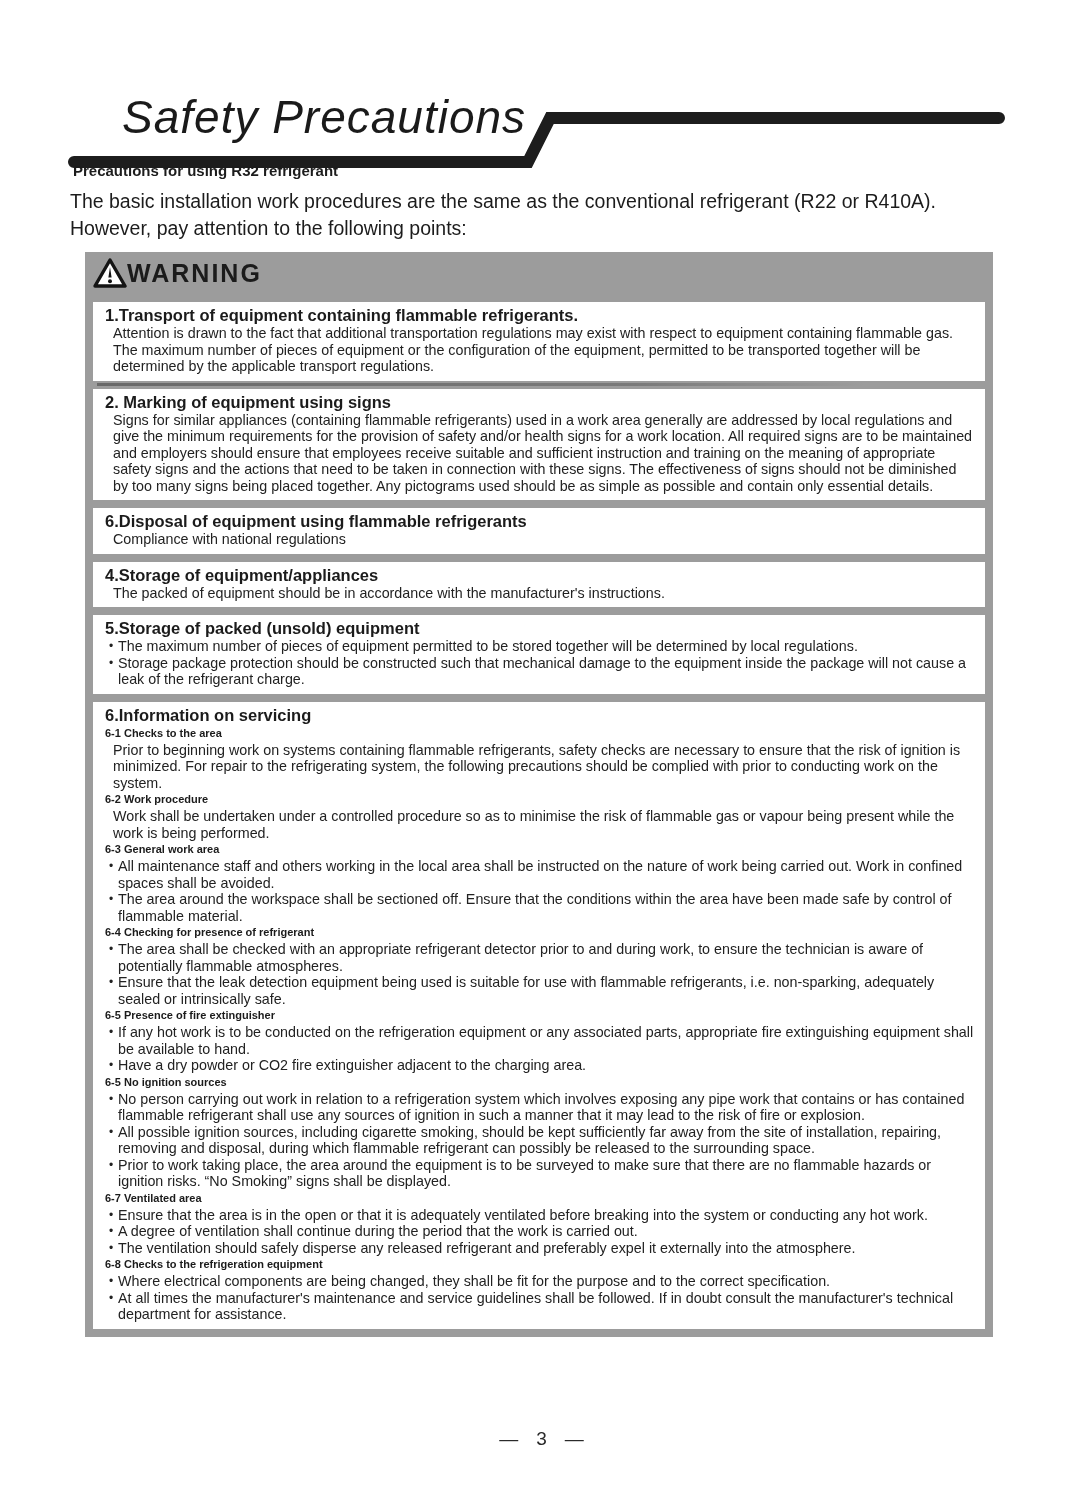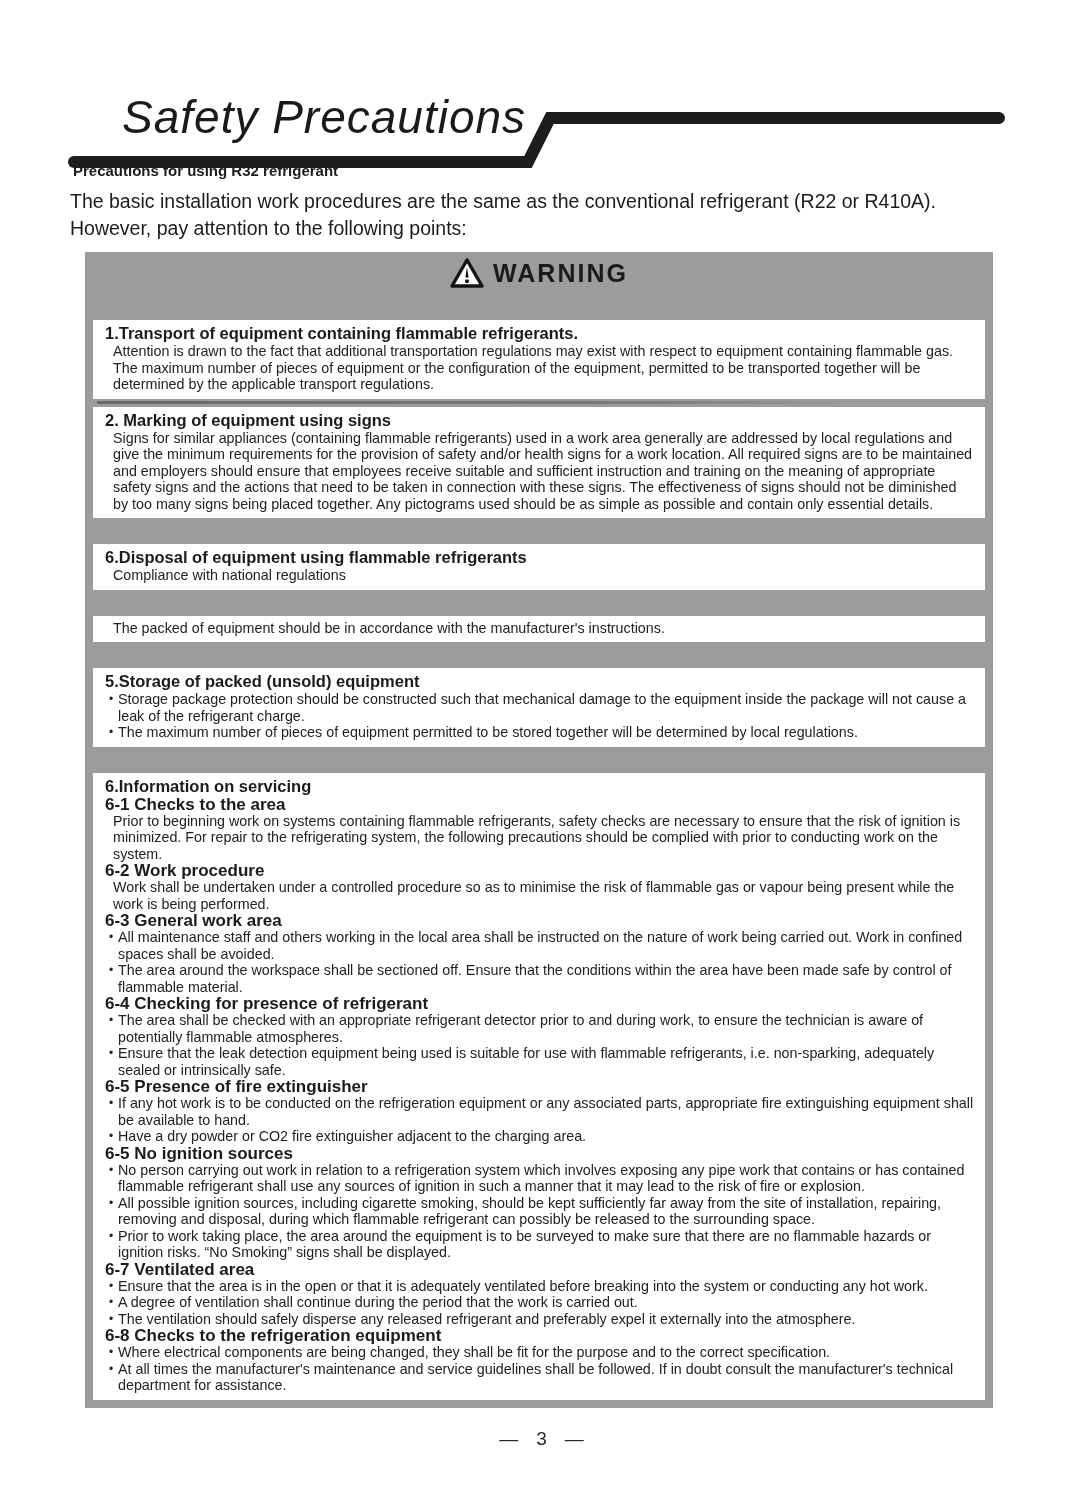--- a/index.html
+++ b/index.html
@@ -28,38 +28,38 @@
   .intro-p { font-size:19.5px; line-height:27px; margin:0; }
 
   
   .warning-panel {
     position:absolute; left:85px; top:252px; width:908px;
     background:#9c9c9c;
     padding:0 8px 8px 8px;
   }
   .warning-header {
     height:42px;
-    display:flex; align-items:center; justify-content:center; gap:9px;
+    display:flex; align-items:center; 
   }
   .warning-header .w-label {
     font-size:25px; font-weight:bold; letter-spacing:2px; color:#1b1b1b;
   }
   .tri-icon { display:block; }
 
   .wbox {
     background:#ffffff;
-    margin-top:26px;
+    margin-top:8px;
     padding:4px 10px 6px 12px;
   }
   .wbox h3 { font-size:16.5px; line-height:19px; margin:0; color:#1b1b1b; }
   .body { font-size:14.3px; line-height:16.5px; margin:0; color:#222; }
   .ind  { padding-left:8px; }
   .bullet { position:relative; padding-left:13px; }
   .bullet::before { content:"•"; position:absolute; left:4px; font-size:12px; }
-  .sub-h { font-size:17px; line-height:17px; font-weight:bold; margin:0; color:#1b1b1b; }
+  .sub-h { font-size:11px; line-height:17px; font-weight:bold; margin:0; color:#1b1b1b; }
 
   .scan-smudge {
     height:3px; margin:2px 120px 0 4px;
     background:linear-gradient(to right,#696969 0%,#7a7a7a 70%,rgba(120,120,120,0) 100%);
   }
   .after-smudge { margin-top:3px; }
 
   
   .page-footer {
     position:absolute; left:0; right:0; top:1428px;
@@ -104,27 +104,28 @@
     <h3>2. Marking of equipment using signs</h3>
     <p class="body ind">Signs for similar appliances (containing flammable refrigerants) used in a work area generally are addressed by local regulations and give the minimum requirements for the provision of safety and/or health signs for a work location. All required signs are to be maintained and employers should ensure that employees receive suitable and sufficient instruction and training on the meaning of appropriate safety signs and the actions that need to be taken in connection with these signs. The effectiveness of signs should not be diminished by too many signs being placed together. Any pictograms used should be as simple as possible and contain only essential details.</p>
   </section>
 
   <section class="wbox">
     <h3>6.Disposal of equipment using flammable refrigerants</h3>
     <p class="body ind">Compliance with national regulations</p>
   </section>
 
   <section class="wbox">
+    <h3>4.Storage of equipment/appliances</h3>
     <p class="body ind">The packed of equipment should be in accordance with the manufacturer's instructions.</p>
   </section>
 
   <section class="wbox">
     <h3>5.Storage of packed (unsold) equipment</h3>
+    <p class="body bullet">The maximum number of pieces of equipment permitted to be stored together will be determined by local regulations.</p>
     <p class="body bullet">Storage package protection should be constructed such that mechanical damage to the equipment inside the package will not cause a leak of the refrigerant charge.</p>
-    <p class="body bullet">The maximum number of pieces of equipment permitted to be stored together will be determined by local regulations.</p>
   </section>
 
   <section class="wbox">
     <h3>6.Information on servicing</h3>
 
     <h4 class="sub-h">6-1 Checks to the area</h4>
     <p class="body ind">Prior to beginning work on systems containing flammable refrigerants, safety checks are necessary to ensure that the risk of ignition is minimized. For repair to the refrigerating system, the following precautions should be complied with prior to conducting work on the system.</p>
 
     <h4 class="sub-h">6-2  Work procedure</h4>
     <p class="body ind">Work shall be undertaken under a controlled procedure so as to minimise the risk of flammable gas or vapour being present while the work is being performed.</p>

